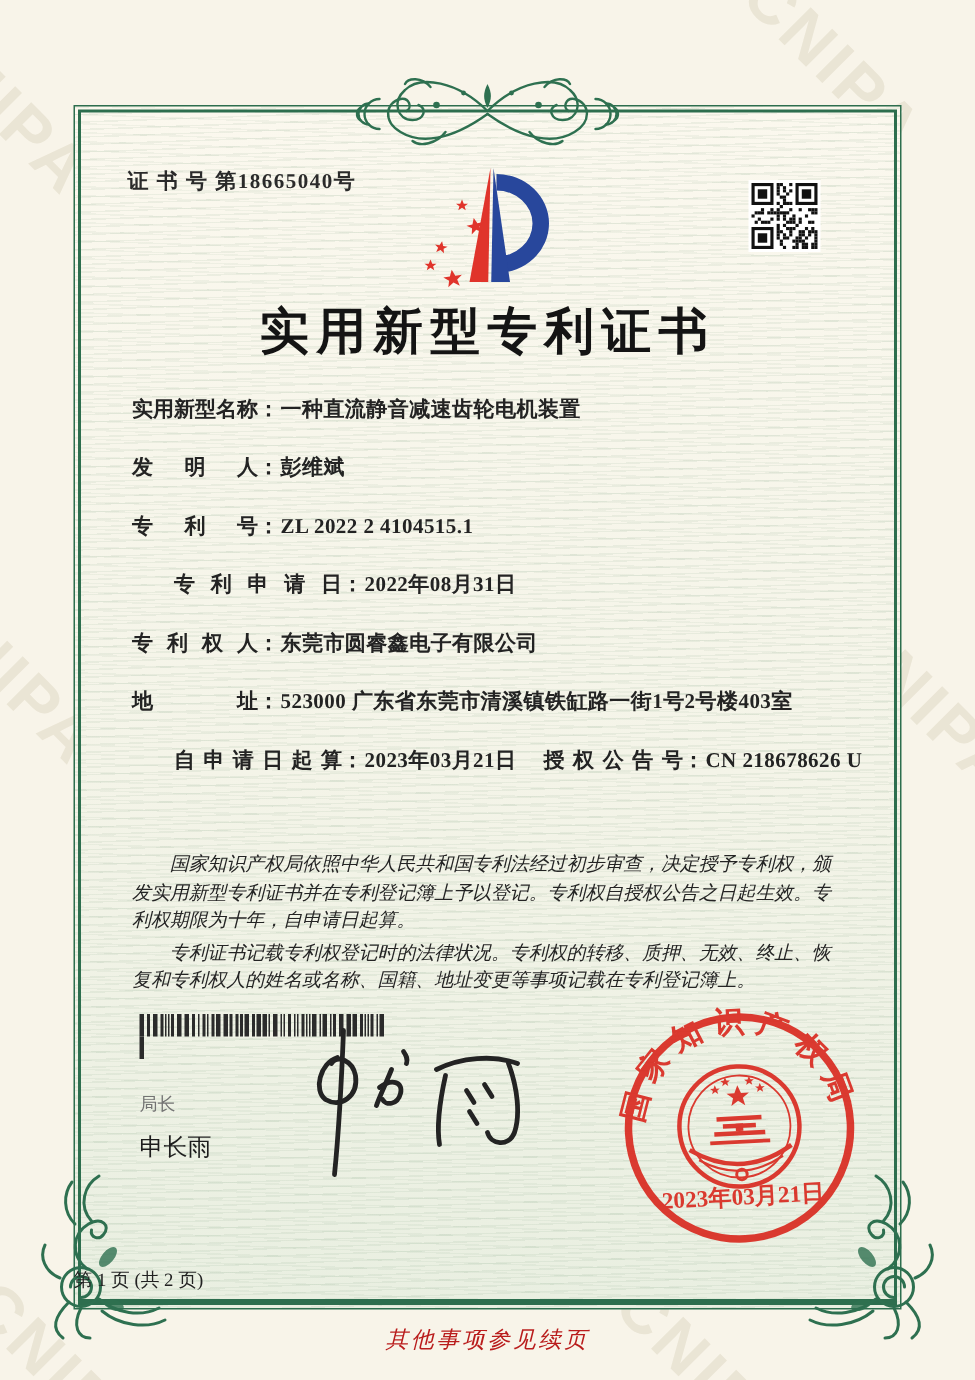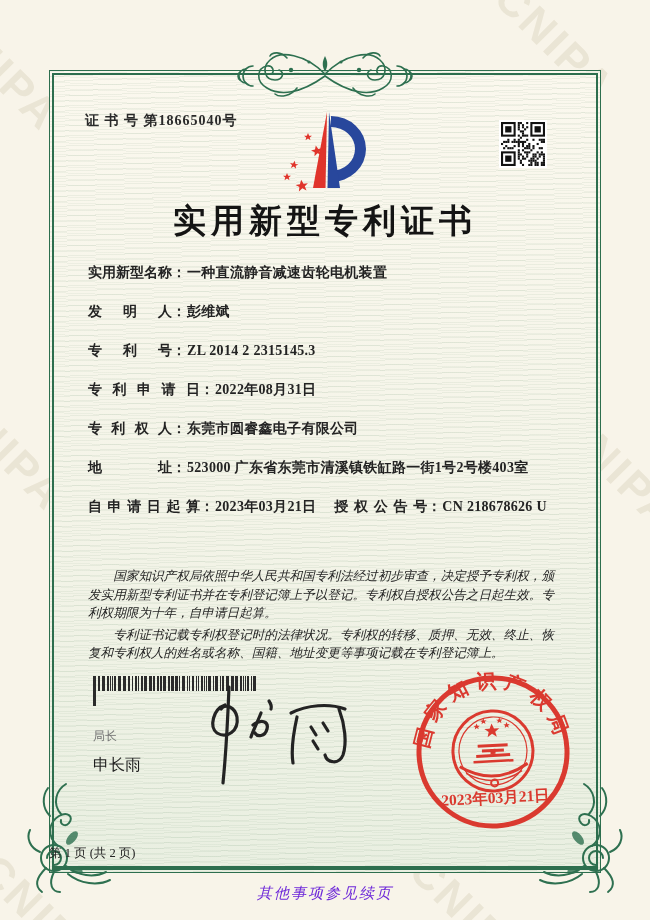--- a/index.html
+++ b/index.html
@@ -22,38 +22,38 @@
   
   .cert-no{left:85px;top:112px;font-size:14px;color:#2a2a2a;letter-spacing:1px;font-weight:600;}
   .title{left:49px;top:199px;width:552px;text-align:center;font-size:33px;font-weight:700;
       letter-spacing:5px;color:#141414;}
   
   .row{position:absolute;left:88px;font-size:14px;font-weight:600;color:#232323;
       white-space:nowrap;z-index:2;}
   .lab{display:inline-block;text-align:justify;text-align-last:justify;vertical-align:top;}
   .w6{width:84px;}
   .w4{width:84px;}
-  .w5{width:112px;}
+  .w5{width:112px;margin-left:28px;}
   .w5g{width:93px;}
   .col{display:inline-block;width:15px;}
   .val{letter-spacing:0.3px;}
   
   .paras{left:88px;top:531px;width:476px;font-size:12.6px;line-height:18.6px;
       font-style:italic;color:#242424;margin-top:36px;}
   .paras p{margin:0 0 3px 0;text-indent:2em;}
   
   .barcode{left:93px;top:676px;width:167px;height:15px;font-size:0;line-height:0;}
   .barcode i{display:inline-block;height:15px;background:#2b2b2b;}
   .director-label{left:93px;top:728px;font-size:12px;color:#737373;
       font-family:"Liberation Sans","DejaVu Sans",sans-serif;}
   .director-name{left:93px;top:755px;font-size:16px;color:#1d1d1d;
       font-family:"Liberation Sans","DejaVu Sans",sans-serif;}
   .footer-page{left:49px;top:845px;width:552px;text-align:left;font-size:12.5px;color:#222;}
   .cont-note{left:49px;top:884px;width:552px;text-align:center;font-size:15px;
-      font-style:italic;letter-spacing:2px;color:#6d28d9;}
+      font-style:italic;letter-spacing:2px;color:#b91c1c;}
   svg{display:block;}
 </style>
 </head>
 <body>
 
 <span class="wm" style="left:-35px;top:0px">CNIPA</span>
 <span class="wm" style="left:520px;top:-28px">CNIPA</span>
 <span class="wm" style="left:168px;top:112px">CNIPA</span>
 <span class="wm" style="left:398px;top:262px">CNIPA</span>
 <span class="wm" style="left:-30px;top:380px">CNIPA</span>
@@ -257,21 +257,21 @@
 
 <div class="content title">实用新型专利证书</div>
 
 <div class="row" style="top:264px">
   <span class="lab w6">实用新型名称</span><span class="col">：</span><span class="val">一种直流静音减速齿轮电机装置</span>
 </div>
 <div class="row" style="top:303px">
   <span class="lab w4">发明人</span><span class="col">：</span><span class="val">彭维斌</span>
 </div>
 <div class="row" style="top:342px">
-  <span class="lab w4">专利号</span><span class="col">：</span><span class="val">ZL 2014 2 2315145.3</span>
+  <span class="lab w4">专利号</span><span class="col">：</span><span class="val">ZL 2022 2 4104515.1</span>
 </div>
 <div class="row" style="top:381px">
   <span class="lab w5">专利申请日</span><span class="col">：</span><span class="val">2022年08月31日</span>
 </div>
 <div class="row" style="top:420px">
   <span class="lab w4">专利权人</span><span class="col">：</span><span class="val">东莞市圆睿鑫电子有限公司</span>
 </div>
 <div class="row" style="top:459px">
   <span class="lab w4">地址</span><span class="col">：</span><span class="val">523000 广东省东莞市清溪镇铁缸路一街1号2号楼403室</span>
 </div>

